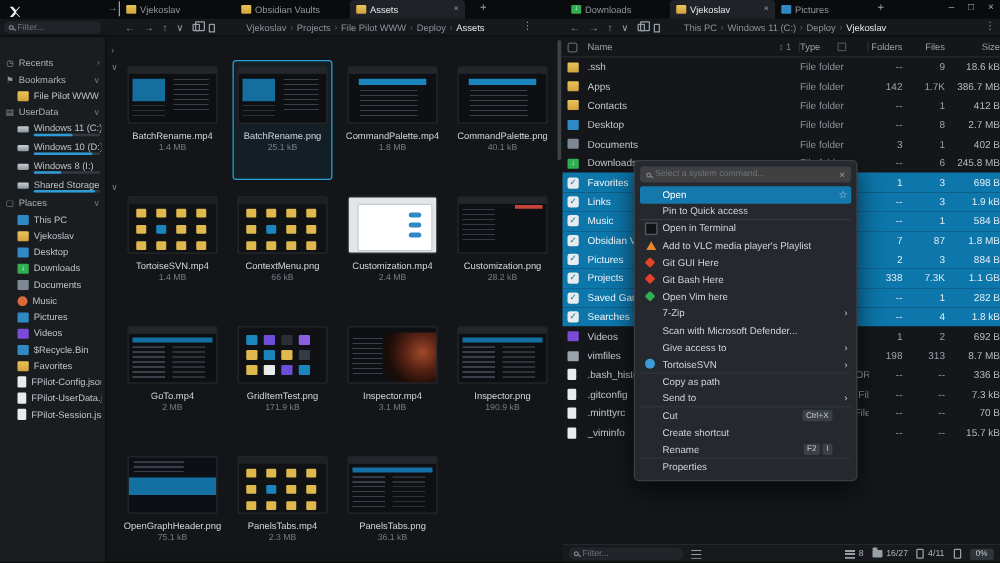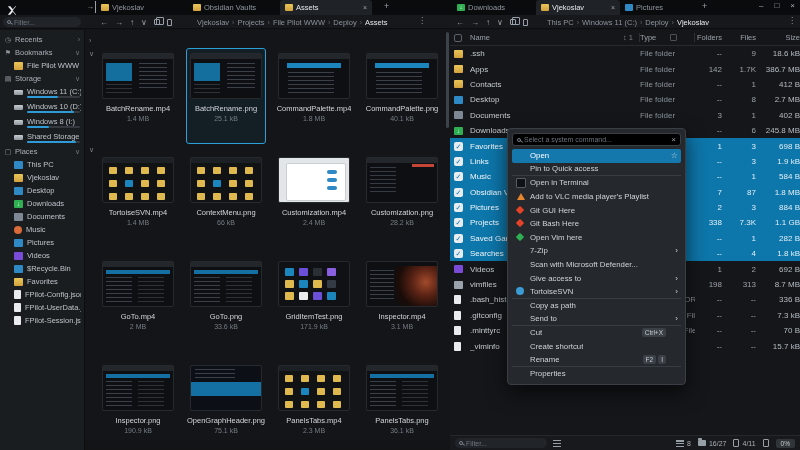--- a/index.html
+++ b/index.html
@@ -42,21 +42,21 @@
   .crumbs.lcr{left:197px;} .crumbs.rcr{left:547px;}
   .crumb-wrap{display:flex;align-items:center;gap:3px;}
   .csep{color:#5d656d;font-size:7px;}
   .crumb-wrap:last-child .csep{display:none;}
   .crumb-wrap:last-child .crumb{color:#e6e9eb;}
   .dots{position:absolute;top:1px;font-size:8px;color:#98a0a7;}
   .dots.ld{left:418px;} .dots.rd{right:4px;}
 
   
   .body{position:absolute;left:0;top:30px;right:0;bottom:0;}
-  .sidebar{position:absolute;left:0;top:0;bottom:0;width:85px;background:#1a1d20;border-right:1px solid #0c0d0f;padding-top:3px;font-size:7.5px;}
+  .sidebar{position:absolute;left:0;top:0;bottom:0;width:85px;background:#1a1d20;border-right:1px solid #0c0d0f;padding-top:14px;font-size:7.5px;}
   .sec-h{height:13px;display:flex;align-items:center;gap:3px;padding:0 4px;color:#aab1b8;}
   .sic{width:8px;text-align:center;color:#8d959c;font-size:7px;flex:none;}
   .sic.clock::before{content:'◷';}
   .sic.bookmark::before{content:'⚑';}
   .sic.storage::before{content:'▤';}
   .sic.places::before{content:'▢';}
   .schev{margin-left:auto;color:#6d757d;font-size:7px;}
   .slabel{white-space:nowrap;overflow:hidden;}
   .sitem{padding:0 3px 0 14px;}
   .sitem-row{height:13px;display:flex;align-items:center;gap:4px;color:#bcc3c9;}
@@ -132,21 +132,21 @@
   .sb-stats{margin-left:auto;display:flex;align-items:center;gap:7px;font-size:7px;color:#aab1b8;}
   .stat{display:flex;align-items:center;gap:3px;}
   .st-layers{width:8px;height:7px;background:linear-gradient(180deg,#98a0a7 0 1.5px,transparent 1.5px 2.75px,#98a0a7 2.75px 4.25px,transparent 4.25px 5.5px,#98a0a7 5.5px 7px);}
   .st-folder{width:8px;height:6px;background:#98a0a7;border-radius:1px;position:relative;}
   .st-folder::before{content:'';position:absolute;left:0;top:-2px;width:4px;height:2px;background:#98a0a7;border-radius:1px 1px 0 0;}
   .st-file{width:6px;height:8px;border:1px solid #98a0a7;border-radius:1px;}
   .badge{background:#30353a;border-radius:2px;padding:1px 5px;font-size:6.5px;color:#c6ccd2;}
 
   
   .cmenu{position:absolute;left:507px;top:128px;width:179px;background:#25282c;border:1px solid #3a3f45;border-radius:4px;box-shadow:0 8px 20px rgba(0,0,0,.6);padding:4px;z-index:5;}
-  .cm-search{display:flex;align-items:center;gap:3px;background:#000000;border:1px solid #3a3f45;border-radius:3px;height:13px;padding:0 4px;margin-bottom:3px;}
+  .cm-search{display:flex;align-items:center;gap:3px;background:#404040;border:1px solid #3a3f45;border-radius:3px;height:13px;padding:0 4px;margin-bottom:3px;}
   .cm-x{color:#98a0a7;font-size:8px;flex:none;}
   .cm-row{display:flex;align-items:center;height:13.6px;padding:0 3px;border-radius:2px;font-size:7.8px;color:#ced4da;gap:4px;}
   .cm-row.highlight{background:#1578ad;color:#fff;}
   .cm-row.div{border-bottom:1px solid #383d43;border-radius:2px 2px 0 0;}
   .cm-label{white-space:nowrap;overflow:hidden;}
   .mic{width:11px;height:9px;flex:none;position:relative;}
   .mi-terminal::before{content:'';position:absolute;left:1px;top:0;width:8px;height:8px;background:#101316;border:1px solid #565d64;border-radius:1px;}
   .mi-vlc::before{content:'';position:absolute;left:2px;top:1px;width:0;height:0;border-left:4px solid transparent;border-right:4px solid transparent;border-bottom:7px solid #e8862e;}
   .mi-git::before{content:'';position:absolute;left:2px;top:1px;width:6px;height:6px;background:#e24329;transform:rotate(45deg);border-radius:1px;}
   .mi-vim::before{content:'';position:absolute;left:2px;top:1px;width:6px;height:6px;background:#2fae52;transform:rotate(45deg);border-radius:1px;}
@@ -304,21 +304,21 @@
                   <span class="ic folder"></span>
                   <span class="silabel">File Pilot WWW</span>
                 </div>
 
               </div>
           </div>
         </div>
         <div class="sec">
           <div class="sec-h">
             <span class="sic storage"></span>
-            <span class="slabel">Storage</span>
+            <span class="slabel">UserData</span>
             <span class="schev">∨</span>
           </div>
           <div class="sec-items">
 
           <div class="sitem">
                 <div class="sitem-row">
                   <span class="ic drive"></span>
                   <span class="silabel">Windows 11 (C:)</span>
                 </div>
                 <div class="bar-track">
@@ -502,25 +502,20 @@
           </div>
           <div class="cell">
             <div class="thumb v-dark-red"></div>
             <div class="fname">Customization.png</div>
             <div class="fsize">28.2 kB</div>
           </div>
           <div class="cell">
             <div class="thumb v-list"></div>
             <div class="fname">GoTo.mp4</div>
             <div class="fsize">2 MB</div>
-          </div>
-          <div class="cell">
-            <div class="thumb v-list"></div>
-            <div class="fname">GoTo.png</div>
-            <div class="fsize">33.6 kB</div>
           </div>
           <div class="cell">
             <div class="thumb v-tiles"></div>
             <div class="fname">GridItemTest.png</div>
             <div class="fsize">171.9 kB</div>
           </div>
           <div class="cell">
             <div class="thumb v-inspector"></div>
             <div class="fname">Inspector.mp4</div>
             <div class="fsize">3.1 MB</div>

